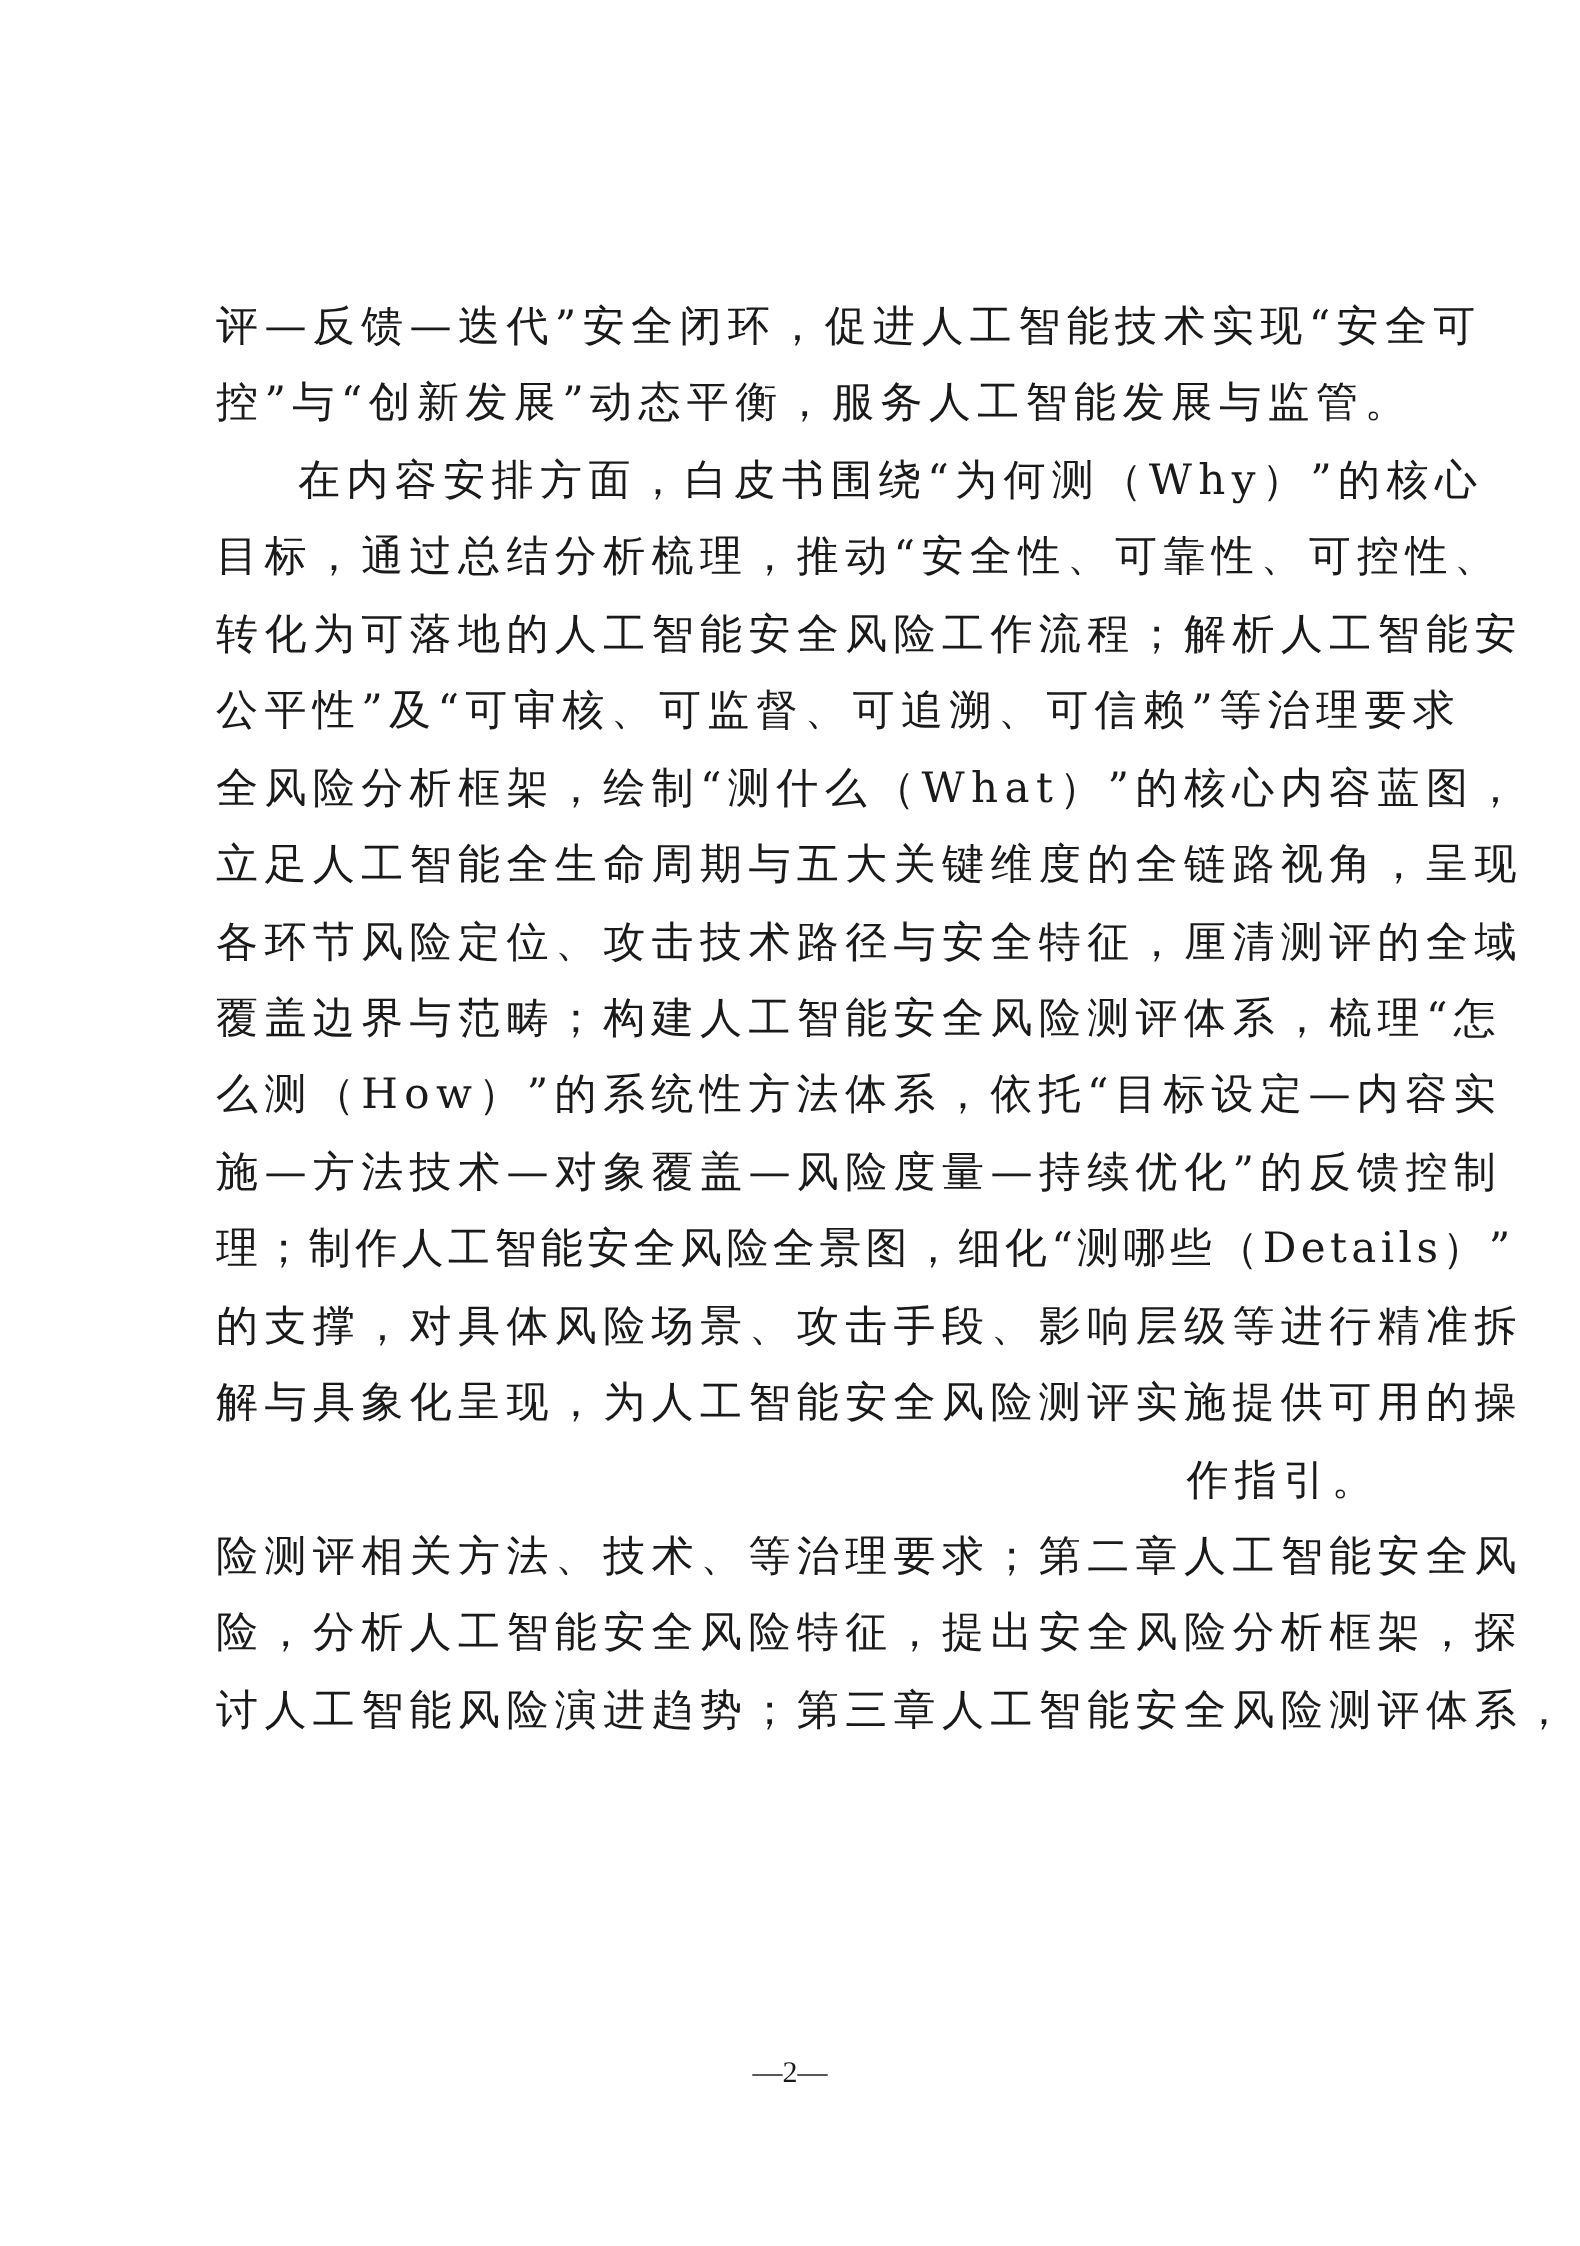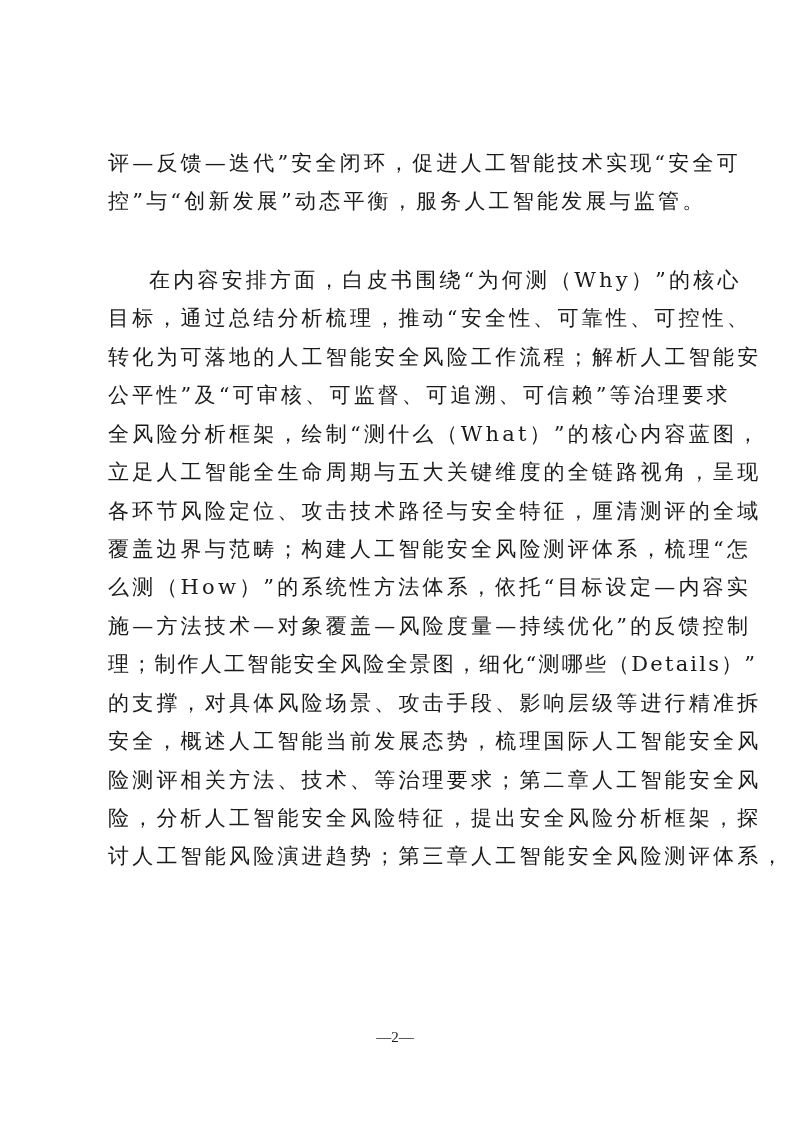--- a/index.html
+++ b/index.html
@@ -13,21 +13,21 @@
       color: #1a1a1a;
       font-family: "DejaVu Serif", "Liberation Serif", serif;
       font-size: 21px;
       line-height: 38.45px;
       text-align: right;
     }
     .line {
       display: block; white-space: nowrap; height: 38.45px;
       letter-spacing: 3.2px;
     }
-    .line.indent { padding-left: 41px; margin-top: 40px; }
+    .line.indent { padding-left: 41px; }
     .page-number {
       position: absolute; left: 0; width: 790px; top: 1029px;
       text-align: center; color: #1a1a1a;
       font-family: "Liberation Serif", serif; font-size: 15px;
     }
   </style>
 </head>
 <body>
 
 <div class="page">
@@ -39,19 +39,20 @@
     <span class="line">转化为可落地的人工智能安全风险工作流程；解析人工智能安</span>
     <span class="line">公平性”及“可审核、可监督、可追溯、可信赖”等治理要求</span>
     <span class="line">全风险分析框架，绘制“测什么（What）”的核心内容蓝图，</span>
     <span class="line">立足人工智能全生命周期与五大关键维度的全链路视角，呈现</span>
     <span class="line">各环节风险定位、攻击技术路径与安全特征，厘清测评的全域</span>
     <span class="line">覆盖边界与范畴；构建人工智能安全风险测评体系，梳理“怎</span>
     <span class="line">么测（How）”的系统性方法体系，依托“目标设定—内容实</span>
     <span class="line">施—方法技术—对象覆盖—风险度量—持续优化”的反馈控制</span>
     <span class="line" style="letter-spacing:2.2px">理；制作人工智能安全风险全景图，细化“测哪些（Details）”</span>
     <span class="line">的支撑，对具体风险场景、攻击手段、影响层级等进行精准拆</span>
-    <span class="line">安全，概述人工智能当前发展态势，梳理国际人工智能安全风</span>
+    <span class="line">解与具象化呈现，为人工智能安全风险测评实施提供可用的操</span>
+    <span class="line">作指引。</span>
     <span class="line">险测评相关方法、技术、等治理要求；第二章人工智能安全风</span>
     <span class="line">险，分析人工智能安全风险特征，提出安全风险分析框架，探</span>
     <span class="line">讨人工智能风险演进趋势；第三章人工智能安全风险测评体系，</span>
   </div>
   <div class="page-number">—2—</div>
 </div>
 
 </body></html>

